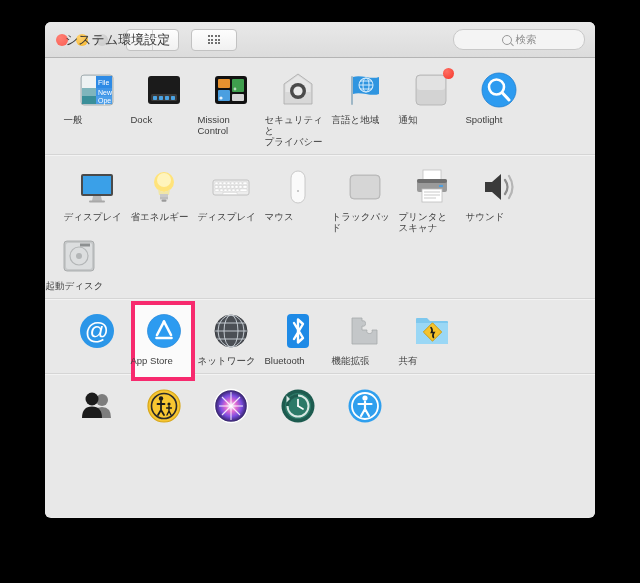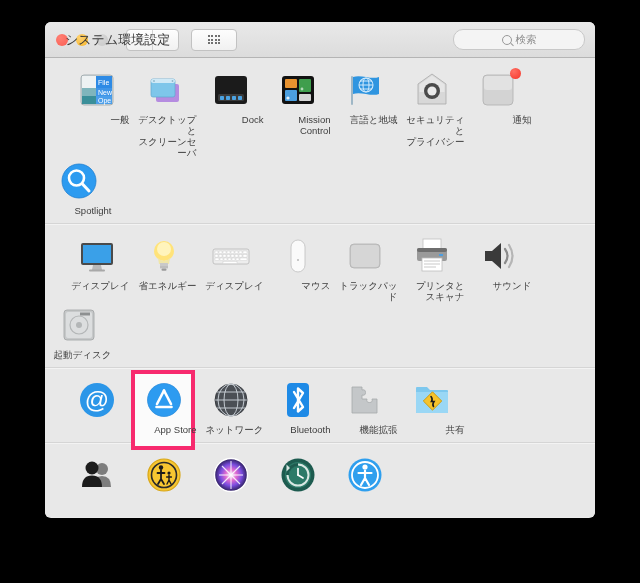--- a/index.html
+++ b/index.html
@@ -122,21 +122,21 @@
   .pref:first-child { margin-left: 18px; }
 
   .ico-wrap { width: 40px; height: 40px; position: relative; }
   .ico { width: 40px; height: 40px; display: block; }
 
   .pref-label {
     margin-top: 4px;
     font-size: 9.5px;
     line-height: 11px;
     color: #3d3d3d;
-    text-align: right;
+    text-align: left;
     width: 66px;
     white-space: pre-line;
   }
 
   
   .pref.selected::before {
     content: "";
     position: absolute;
     left: 1px; top: -7px;
     width: 64px; height: 80px;
@@ -221,33 +221,20 @@
             <rect x="5" y="26" width="14" height="8" fill="#3a8f99"></rect>
             <rect x="19" y="26" width="16" height="8" fill="#4b9eea"></rect>
             <text x="21" y="15" font-size="7" fill="#ffffff" font-family="Liberation Sans, sans-serif">File</text>
             <text x="21" y="24.5" font-size="7" fill="#ffffff" font-family="Liberation Sans, sans-serif">New</text>
             <text x="21" y="33" font-size="7" fill="#ffffff" font-family="Liberation Sans, sans-serif">Ope</text>
           </svg>
         </div>
         <div class="pref-label">一般</div>
       </div>
 
-      <div class="pref">
-        <div class="ico-wrap">
-          <svg class="ico" viewBox="0 0 40 40">
-            <rect x="12" y="14" width="23" height="18" rx="2" fill="#b58ce0"></rect>
-            <rect x="7" y="9" width="24" height="18" rx="2" fill="#7ec6ea" stroke="#5fa6cf" stroke-width="0.7"></rect>
-            <rect x="7" y="9" width="24" height="4" rx="2" fill="#cfe9f6"></rect>
-            <circle cx="10" cy="11" r="0.9" fill="#8fb6c9"></circle>
-            <circle cx="28.5" cy="11" r="0.9" fill="#8fb6c9"></circle>
-          </svg>
-        </div>
-        <div class="pref-label">デスクトップと
-スクリーンセーバ</div>
-      </div>
 
       <div class="pref">
         <div class="ico-wrap">
           <svg class="ico" viewBox="0 0 40 40">
             <rect x="4" y="6" width="32" height="28" rx="3" fill="#1b1b1b"></rect>
             <rect x="7" y="24" width="26" height="7" rx="1.5" fill="#3a3a3a"></rect>
             <rect x="9" y="26" width="4" height="4" rx="0.8" fill="#4ba3e3"></rect>
             <rect x="15" y="26" width="4" height="4" rx="0.8" fill="#4ba3e3"></rect>
             <rect x="21" y="26" width="4" height="4" rx="0.8" fill="#4ba3e3"></rect>
             <rect x="27" y="26" width="4" height="4" rx="0.8" fill="#4ba3e3"></rect>
@@ -268,41 +255,41 @@
             <circle cx="24" cy="19" r="1.4" fill="#ffffff" opacity="0.6"></circle>
           </svg>
         </div>
         <div class="pref-label">Mission
 Control</div>
       </div>
 
       <div class="pref">
         <div class="ico-wrap">
           <svg class="ico" viewBox="0 0 40 40">
+            <path d="M20 4 L34 14 L34 34 L6 34 L6 14 Z" fill="#d8d8d8" stroke="#a9a9a9" stroke-width="0.8"></path>
+            <path d="M20 5.5 L32.5 14.5 L32.5 22 L7.5 22 L7.5 14.5 Z" fill="#e6e6e6"></path>
+            <circle cx="20" cy="21" r="8" fill="#4a4a4a"></circle>
+            <circle cx="20" cy="21" r="4.6" fill="#eaeaea"></circle>
+          </svg>
+        </div>
+        <div class="pref-label">セキュリティと
+プライバシー</div>
+      </div>
+
+      <div class="pref">
+        <div class="ico-wrap">
+          <svg class="ico" viewBox="0 0 40 40">
             <path d="M7 7 L7 34" stroke="#9fb7c6" stroke-width="2" stroke-linecap="round"></path>
             <path d="M8 7 C16 4, 26 10, 34 7 L34 24 C26 27, 16 21, 8 24 Z" fill="#2f95e0"></path>
             <circle cx="21" cy="15" r="7" fill="none" stroke="#cfe9fb" stroke-width="1.1"></circle>
             <ellipse cx="21" cy="15" rx="3" ry="7" fill="none" stroke="#cfe9fb" stroke-width="1.1"></ellipse>
             <path d="M14 15 H28 M15 11 H27 M15 19 H27" stroke="#cfe9fb" stroke-width="1"></path>
           </svg>
         </div>
         <div class="pref-label">言語と地域</div>
-      </div>
-
-      <div class="pref">
-        <div class="ico-wrap">
-          <svg class="ico" viewBox="0 0 40 40">
-            <path d="M20 4 L34 14 L34 34 L6 34 L6 14 Z" fill="#d8d8d8" stroke="#a9a9a9" stroke-width="0.8"></path>
-            <path d="M20 5.5 L32.5 14.5 L32.5 22 L7.5 22 L7.5 14.5 Z" fill="#e6e6e6"></path>
-            <circle cx="20" cy="21" r="8" fill="#4a4a4a"></circle>
-            <circle cx="20" cy="21" r="4.6" fill="#eaeaea"></circle>
-          </svg>
-        </div>
-        <div class="pref-label">セキュリティと
-プライバシー</div>
       </div>
 
       <div class="pref">
         <div class="ico-wrap">
           <svg class="ico" viewBox="0 0 40 40">
             <rect x="4" y="5" width="30" height="30" rx="4" fill="#d3d3d3" stroke="#b0b0b0" stroke-width="0.8"></rect>
             <rect x="5" y="6" width="28" height="14" rx="3" fill="#e2e2e2"></rect>
           </svg>
           <span class="badge-dot"></span>
         </div>

